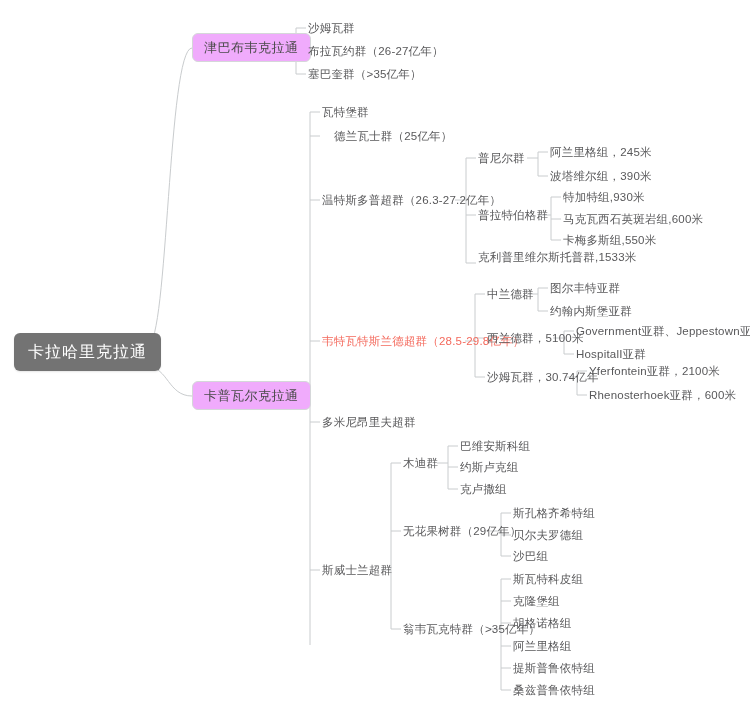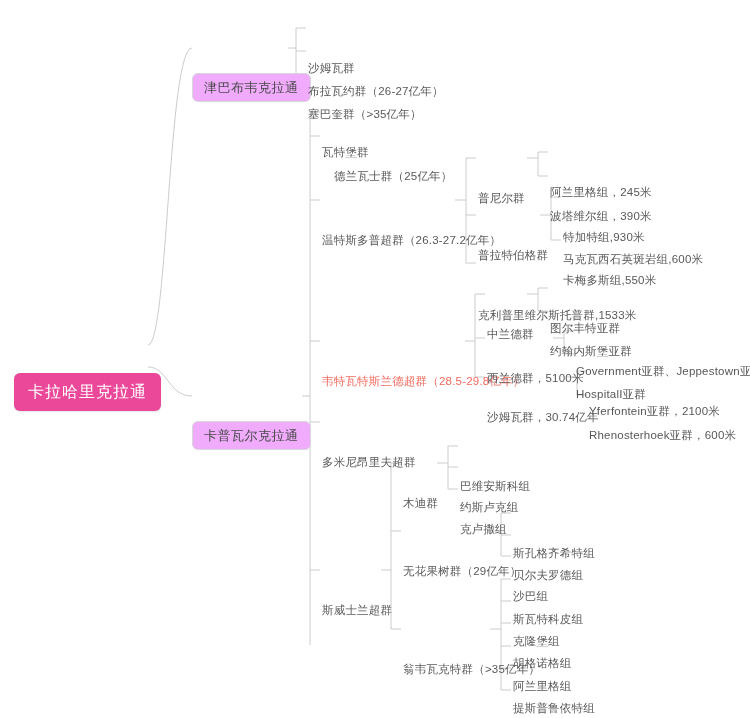--- a/index.html
+++ b/index.html
@@ -26,25 +26,24 @@
     position: absolute;
     left: 0; top: 0;
     width: 750px;
     height: 718px;
     pointer-events: none;
   }
   .node {
     position: absolute;
     white-space: nowrap;
     line-height: 1;
-    margin-top: 40px;
   }
   
   .node.root {
-    background: #ec4899;
+    background: #737373;
     color: #ffffff;
     border-radius: 6px;
     font-size: 16px;
     padding: 11px 14px;
     letter-spacing: 1px;
     box-shadow: 0 1px 2px rgba(0,0,0,0.10);
   }
   
   .node.boxed {
     border: 1px solid #d5d7d9;
@@ -171,21 +170,21 @@
 
   <div class="node plain" style="left:322px; top:105px;">瓦特堡群</div>
   <div class="node plain" style="left:334px; top:129px;">德兰瓦士群（25亿年）</div>
   <div class="node plain" style="left:322px; top:193px;">温特斯多普超群（26.3-27.2亿年）</div>
   <div class="node plain highlight" style="left:322px; top:334px;">韦特瓦特斯兰德超群（28.5-29.8亿年）</div>
   <div class="node plain" style="left:322px; top:415px;">多米尼昂里夫超群</div>
   <div class="node plain" style="left:322px; top:563px;">斯威士兰超群</div>
 
   <div class="node plain" style="left:478px; top:151px;">普尼尔群</div>
   <div class="node plain" style="left:478px; top:208px;">普拉特伯格群</div>
-  <div class="node plain" style="left:478px; top:268px;">克利普里维尔斯托普群,1533米</div>
+  <div class="node plain" style="left:478px; top:250px;">克利普里维尔斯托普群,1533米</div>
 
   <div class="node plain" style="left:550px; top:145px;">阿兰里格组，245米</div>
   <div class="node plain" style="left:550px; top:169px;">波塔维尔组，390米</div>
 
   <div class="node plain" style="left:563px; top:190px;">特加特组,930米</div>
   <div class="node plain" style="left:563px; top:212px;">马克瓦西石英斑岩组,600米</div>
   <div class="node plain" style="left:563px; top:233px;">卡梅多斯组,550米</div>
 
   <div class="node plain" style="left:487px; top:287px;">中兰德群</div>
   <div class="node plain" style="left:487px; top:331px;">西兰德群，5100米</div>

